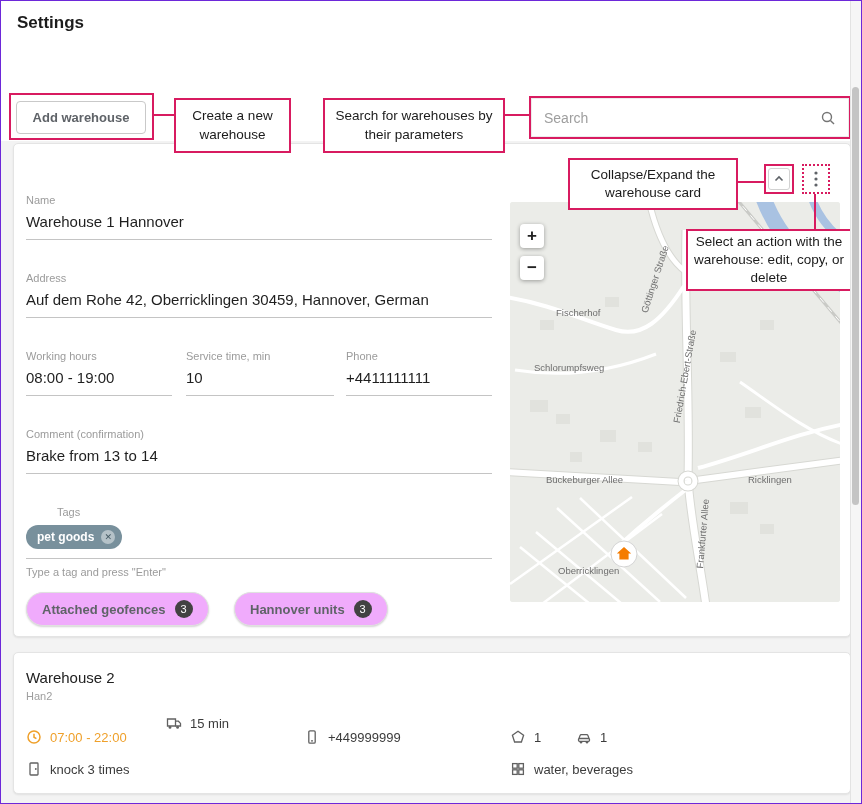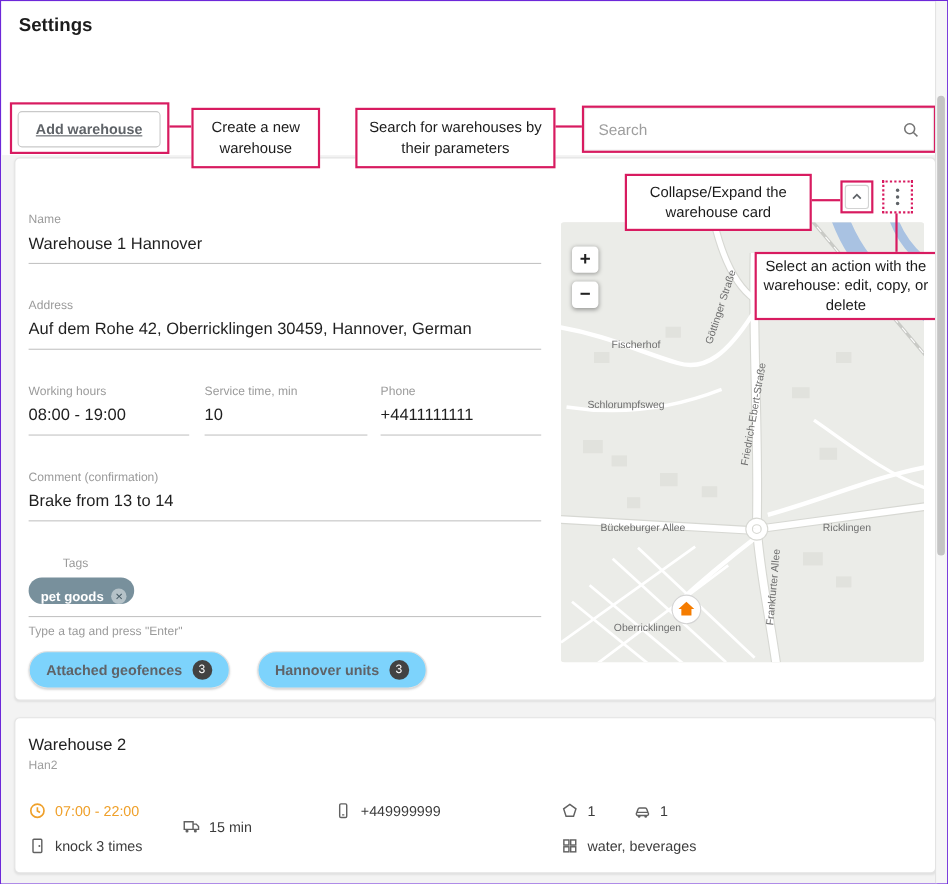--- a/index.html
+++ b/index.html
@@ -12,42 +12,42 @@
 
   .tabs { position:absolute; left:0; top:44px; width:851px; height:37px; border-bottom:1px solid #e2e2e2; display:flex; padding-left:24px; background:#fff; }
   .tab { margin-right:34px; font-size:13.5px; color:#757575; display:flex; align-items:center; position:relative; cursor:pointer; white-space:nowrap; }
   .tab.active { color:#1f1f1f; font-weight:500; }
   .tab.active::after { content:""; position:absolute; left:0; right:0; bottom:-1px; height:3px; background:var(--tab_underline,#f57c00); }
 
   .ann { position:absolute; border:2px solid var(--annotation,#d81b60); background:#fff; display:flex; align-items:center; justify-content:center; text-align:center; font-size:13.5px; color:#1b1b1b; line-height:1.35; padding:4px 6px; z-index:30; }
   .ann-frame { position:absolute; border:2px solid var(--annotation,#d81b60); z-index:29; pointer-events:none; }
   .connector { position:absolute; background:var(--annotation,#d81b60); z-index:30; }
 
-  .btn-add { position:absolute; left:15px; top:100px; width:130px; height:33px; background:#fff; border:1px solid #c9c9c9; border-radius:4px; font-size:13px; font-weight:600; color:#5f6368; font-family:inherit; cursor:pointer;text-decoration:underline; }
+  .btn-add { position:absolute; left:15px; top:100px; width:130px; height:33px; background:#fff; border:1px solid #c9c9c9; border-radius:4px; font-size:13px; font-weight:600; color:#5f6368; font-family:inherit; cursor:pointer; }
 
   .search-box { position:absolute; left:530px; top:97px; width:318px; height:39px; background:#fff; border:1px solid #ececec; display:flex; align-items:center; padding:0 12px; }
   .search-box input { flex:1; border:none; outline:none; font-size:14px; color:#444; font-family:inherit; }
   .search-box input::placeholder { color:#9e9e9e; }
 
   .card { position:absolute; left:12px; width:838px; background:#fff; border:1px solid #e4e4e4; border-radius:5px; box-shadow:0 1px 2px rgba(0,0,0,.08); }
   .card1 { top:142px; height:494px; }
   .card2 { top:651px; height:142px; }
 
   .fld { position:absolute; border-bottom:1px solid #c4c4c4; }
   .fld .lab { font-size:11px; color:#9b9b9b; margin-bottom:7px; }
   .fld .val { font-size:15px; color:#1f1f1f; padding-bottom:9px; white-space:nowrap; overflow:hidden; }
 
   .tagsblk { position:absolute; left:12px; top:362px; width:466px; }
   .tagsblk .lab { font-size:11px; color:#9b9b9b;margin-left:31px; }
   .chips { margin-top:7px; padding-bottom:9px; border-bottom:1px solid #c4c4c4; }
-  .chip { display:inline-flex; align-items:flex-end; gap:7px; background:var(--chip,#78909c); color:#fff; font-size:12px; font-weight:600; height:24px; padding:0 7px 0 11px; border-radius:12px; }
+  .chip { display:inline-flex; align-items:center; gap:7px; background:var(--chip,#78909c); color:#fff; font-size:12px; font-weight:600; height:24px; padding:0 7px 0 11px; border-radius:12px; }
   .chip-x { width:14px; height:14px; border-radius:50%; background:rgba(255,255,255,.45); color:#455a64; display:flex; align-items:center; justify-content:center; font-size:9px; font-weight:700; cursor:pointer; }
   .helper { margin-top:7px; font-size:11px; color:#9b9b9b; }
 
-  .attach-btn { position:absolute; top:448px; height:34px; background:#7dd3fc; border:1px solid #e0e0e0; border-radius:17px; box-shadow:0 1px 2px rgba(0,0,0,.18); display:flex; align-items:center; gap:9px; padding:0 15px; font-size:13px; font-weight:600; color:#5f6368; cursor:pointer; font-family:inherit; }
+  .attach-btn { position:absolute; top:448px; height:34px; background:#f0abfc; border:1px solid #e0e0e0; border-radius:17px; box-shadow:0 1px 2px rgba(0,0,0,.18); display:flex; align-items:center; gap:9px; padding:0 15px; font-size:13px; font-weight:600; color:#5f6368; cursor:pointer; font-family:inherit; }
   .badge { width:18px; height:18px; border-radius:50%; background:var(--badge,#424242); color:#fff; font-size:11px; font-weight:400; display:flex; align-items:center; justify-content:center; }
 
   .collapse-frame { position:absolute; left:750px; top:20px; width:30px; height:30px; border:2px solid var(--annotation,#d81b60); display:flex; align-items:center; justify-content:center; z-index:30; background:#fff; }
   .dots-frame { position:absolute; left:788px; top:20px; width:28px; height:30px; border:2px dotted var(--annotation,#d81b60); display:flex; align-items:center; justify-content:center; z-index:30; background:#fff; }
   .icon-btn { width:22px; height:22px; border:1px solid #d2d2d2; border-radius:3px; background:#fff; display:flex; align-items:center; justify-content:center; cursor:pointer; }
   .dots-btn { border:none; background:none; cursor:pointer; display:flex; align-items:center; }
 
   .map { position:absolute; left:496px; top:58px; width:330px; height:400px; overflow:hidden; border-radius:3px; background:#ebece8; }
   .map text { font-size:9.5px; fill:#6e6e6e; font-family:inherit; }
   .zoom { position:absolute; width:24px; height:24px; background:#fff; border-radius:4px; box-shadow:0 1px 4px rgba(0,0,0,.35); font-size:17px; color:#222; display:flex; align-items:center; justify-content:center; font-weight:700; cursor:pointer; z-index:5; }
@@ -240,21 +240,21 @@
     <div class="w2-name">Warehouse 2</div>
     <div class="w2-code">Han2</div>
 
     <div class="info time" style="left:12px;top:74px;">
       <svg width="16" height="16" viewBox="0 0 16 16">
           <circle cx="8" cy="8" r="6" fill="none" stroke="currentColor" stroke-width="1.5"></circle>
           <path d="M8 4.8 V8.2 L10.4 9.6" fill="none" stroke="currentColor" stroke-width="1.5"></path>
         </svg>
       <span>07:00 - 22:00</span>
     </div>
-    <div class="info" style="left:152px;top:88px;">
+    <div class="info" style="left:152px;top:60px;">
       <svg width="16" height="16" viewBox="0 0 16 16">
           <path d="M1.5 4 h8 v7 h-8 z" fill="none" stroke="#616161" stroke-width="1.3"></path>
           <path d="M9.5 6.2 h2.9 l2.1 2.2 v2.6 h-5" fill="none" stroke="#616161" stroke-width="1.3"></path>
           <circle cx="4" cy="12.4" r="1.4" fill="#616161"></circle>
           <circle cx="11.6" cy="12.4" r="1.4" fill="#616161"></circle>
         </svg>
       <span>15 min</span>
     </div>
     <div class="info" style="left:290px;top:74px;">
       <svg width="16" height="16" viewBox="0 0 16 16">

